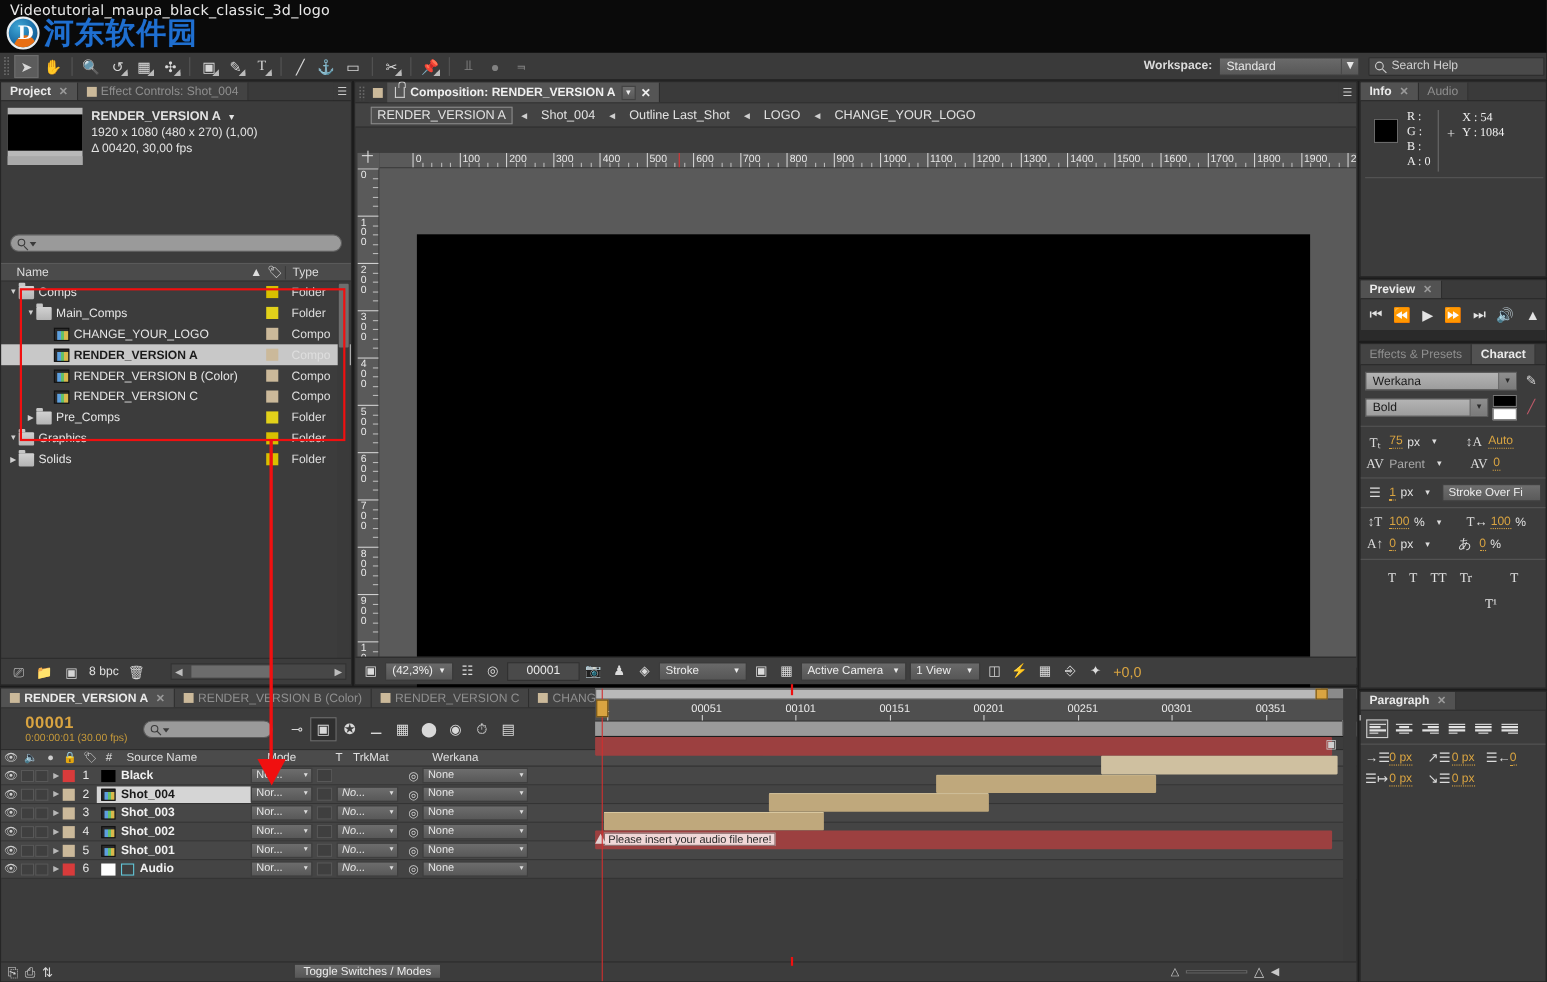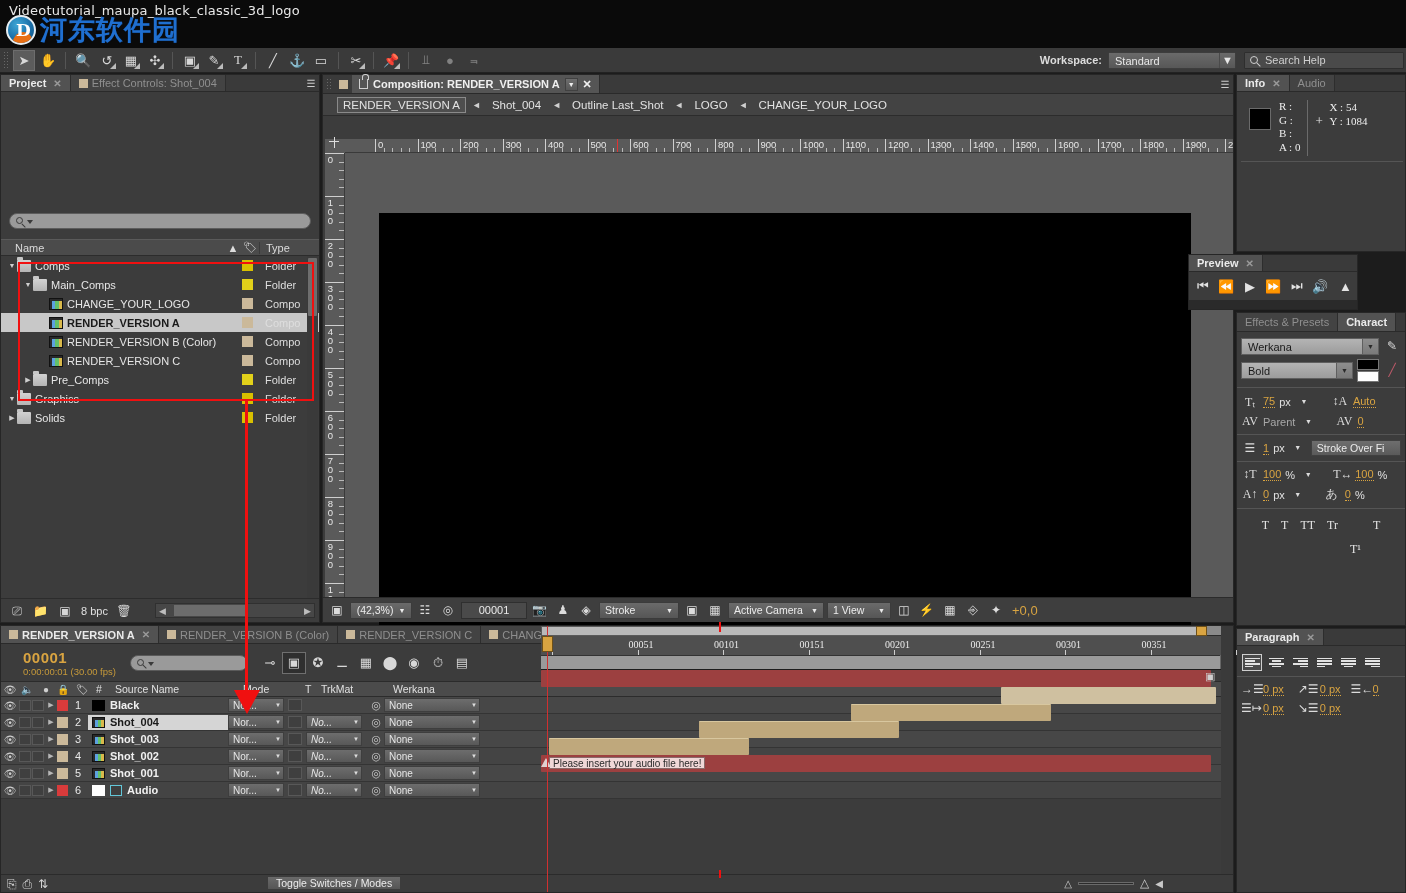--- a/index.html
+++ b/index.html
@@ -249,21 +249,21 @@
   
   #info { left: 1236px; top: 74px; width: 170px; height: 178px; }
   #info-body { padding: 8px 6px; display: flex; }
   #info-swatch { width: 22px; height: 22px; background: #000; border: 1px solid #6a6a6a; margin: 8px 8px 0 6px; }
   #info-rgb { font-size: 11px; line-height: 13.5px; color: #efefef; font-family:"Liberation Serif", serif;}
   #info-div { width: 1px; background: #6b6b6b; margin: 0 7px; height: 56px; }
   #info-xy { font-size: 11px; line-height: 14px; color: #efefef; font-family:"Liberation Serif", serif; position:relative; padding-left:14px;}
   #info-xy .plus { position:absolute; left:0; top:14px; font-size:13px; color:#e6e6e6;}
   #info-rule { position:absolute; left:4px; top:86px; width:162px; height:1px; background:#555; }
 
-  #preview { left: 1188px; top: 254px; width: 170px; height: 56px; }
+  #preview { left: 1236px; top: 254px; width: 170px; height: 56px; }
   #prev-btns { display: flex; align-items: center; gap: 10px; padding: 6px 8px; color:#e3e3e3; font-size:13px; }
   #prev-scrollrow { position:absolute; bottom:0; left:0; width:168px; height:9px; background:#2a2a2a; }
 
   #chartab { left: 1236px; top: 312px; width: 170px; height: 314px; }
   #char-tabs { height: 19px; display:flex; }
   #char-body { padding: 4px 0 0 0; }
   .crow { display:flex; align-items:center; gap:4px; padding: 2px 4px; }
   .cselect {
     height: 17px; background: linear-gradient(#b4b4b4,#9c9c9c); border:1px solid #5f5f5f;
     font-size: 11px; color: #1a1a1a; display:flex; align-items:center; padding-left:6px;
@@ -326,31 +326,31 @@
      font-weight:bold; color:#f0f0f0;}
   .mini { width: 13px; height: 11px; flex:0 0 auto; }
   .mini.blk { background:#000; }
   .mini.white { background:#fff; }
   .mini.comp { background:#2a2a2a; border:1px solid #111; position:relative;}
   .mini.comp::after{content:"";position:absolute;left:2px;top:2px;width:9px;height:7px;
      background:linear-gradient(90deg,#5da0e0 0 33%,#63c06a 33% 66%,#d9b94b 66% 100%);}
   .mini.audio { width:12px;height:11px; border:1.5px solid #63c7d9; background:#3e3e3e;}
   .dsel {
     height: 14px; background: linear-gradient(#6d6d6d,#585858); border:1px solid #3e3e3e;
-    font-size:10px; color:#e6e6e6; display:flex;align-items:center; padding-left:4px; position:relative;
+    font-size:10px; color:#e6e6e6; display:flex;padding-left:4px; position:relative;
   }
   .dsel .arr{position:absolute;right:2px;top:3px;font-size:6px;color:#ddd;}
   .cellMode { width: 56px; margin-right: 4px; }
   .cellT { width: 14px; height:12px; background:#3f3f3f;border:1px solid #585858; margin-right:4px;}
   .cellTrk { width: 56px; margin-right: 6px; font-style: italic; }
   .parIco { width: 16px; text-align:center; color:#cfcfcf; font-size:11px;}
   .cellParent { width: 96px; }
   #tl-track { position:absolute; left:540px; top:0; right:0; bottom:0; }
   #tl-timeruler { height: 20px; background:#4f4f4f; position:relative; border-bottom:1px solid #333;}
-  .tlr-label { position:absolute; top:3px; font-size:10px; color:#ebebeb;font-family:Liberation Serif, serif;}
+  .tlr-label { position:absolute; top:3px; font-size:10px; color:#ebebeb;}
   .tlr-tick { position:absolute; bottom:0; width:1px; height:5px; background:#cfcfcf;}
   #tl-navbar { height: 10px; background:#8a8a8a; position:relative; border-bottom:1px solid #2b2b2b;}
   #tl-navbar .nthumb { position:absolute; left:0; top:0; height:10px; background:#b9b9b9; border:1px solid #5a5a5a;}
   #tl-workbar { height: 14px; background:#9a9a9a; border-bottom:1px solid #1d1d1d; position:relative;}
   .clip { position:absolute; height: 17px; border-radius:1px; }
   .clip.red { background:#9c4040; }
   .clip.tan { background:#bfa87c; border-top:1px solid #d8c79f; }
   .clip.tanlight { background:#cfc0a0; }
   #audio-note {
     position:absolute; height:12px; background:#f0d7d7; border:1px solid #8a6a6a;
@@ -441,20 +441,34 @@
         <span class="x">✕</span>
       </div>
       <div class="tab">
         <span class="chip"></span>
         <span>Effect Controls: Shot_004</span>
       </div>
       <div class="tabfill"></div>
       <div class="panelmenu">☰</div>
     </div>
 
+    <div id="proj-head">
+      <div id="proj-thumb">
+        <div class="blk"></div>
+        <div class="bar"></div>
+      </div>
+      <div id="proj-meta">
+        <div class="t1">
+          <span>RENDER_VERSION A</span>
+          <span class="car">▼</span>
+        </div>
+        <div>1920 x 1080  (480 x 270) (1,00)</div>
+        <div>Δ 00420, 30,00 fps</div>
+      </div>
+    </div>
 
     <div id="proj-search">
       <span class="mag"></span>
       <span class="car"></span>
     </div>
 
     <div id="proj-colhdr">
       <div class="c-name">Name</div>
       <div class="c-sort">▲</div>
       <div class="c-tag">🏷</div>

